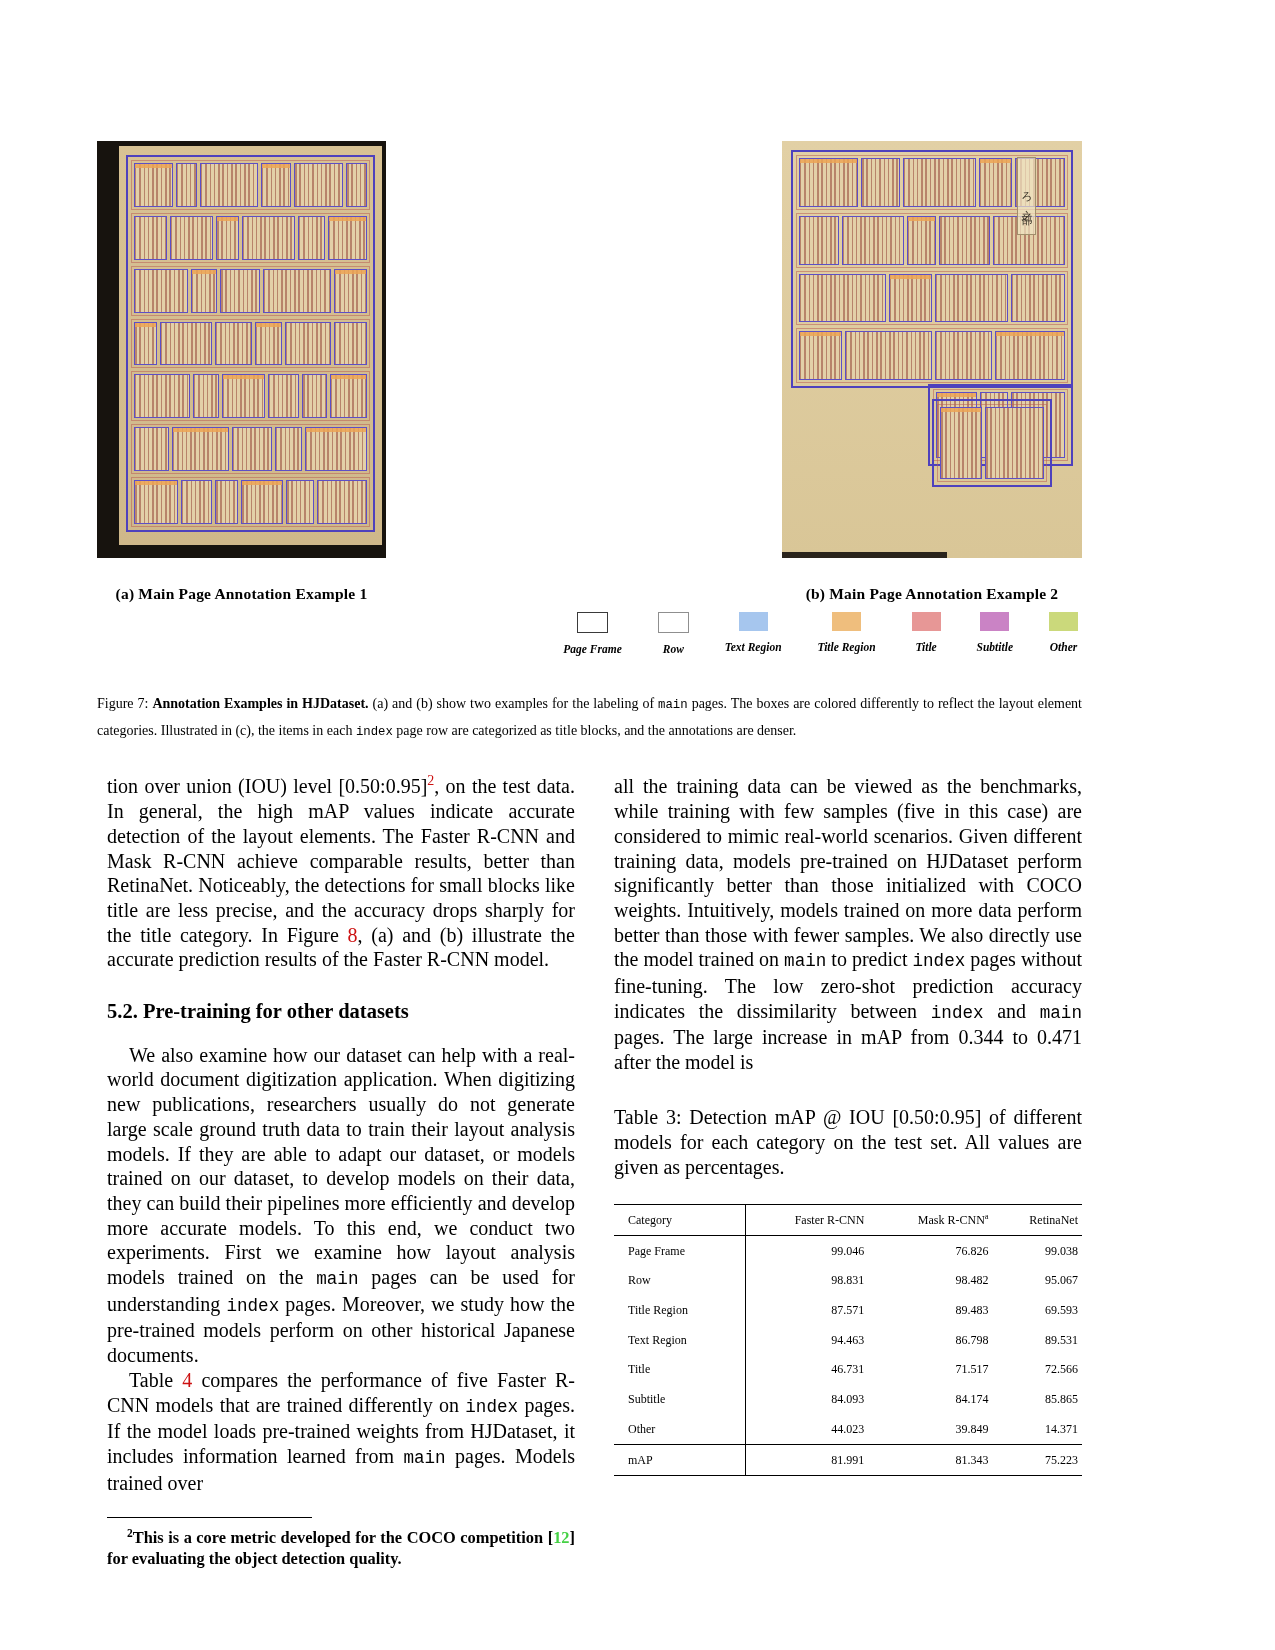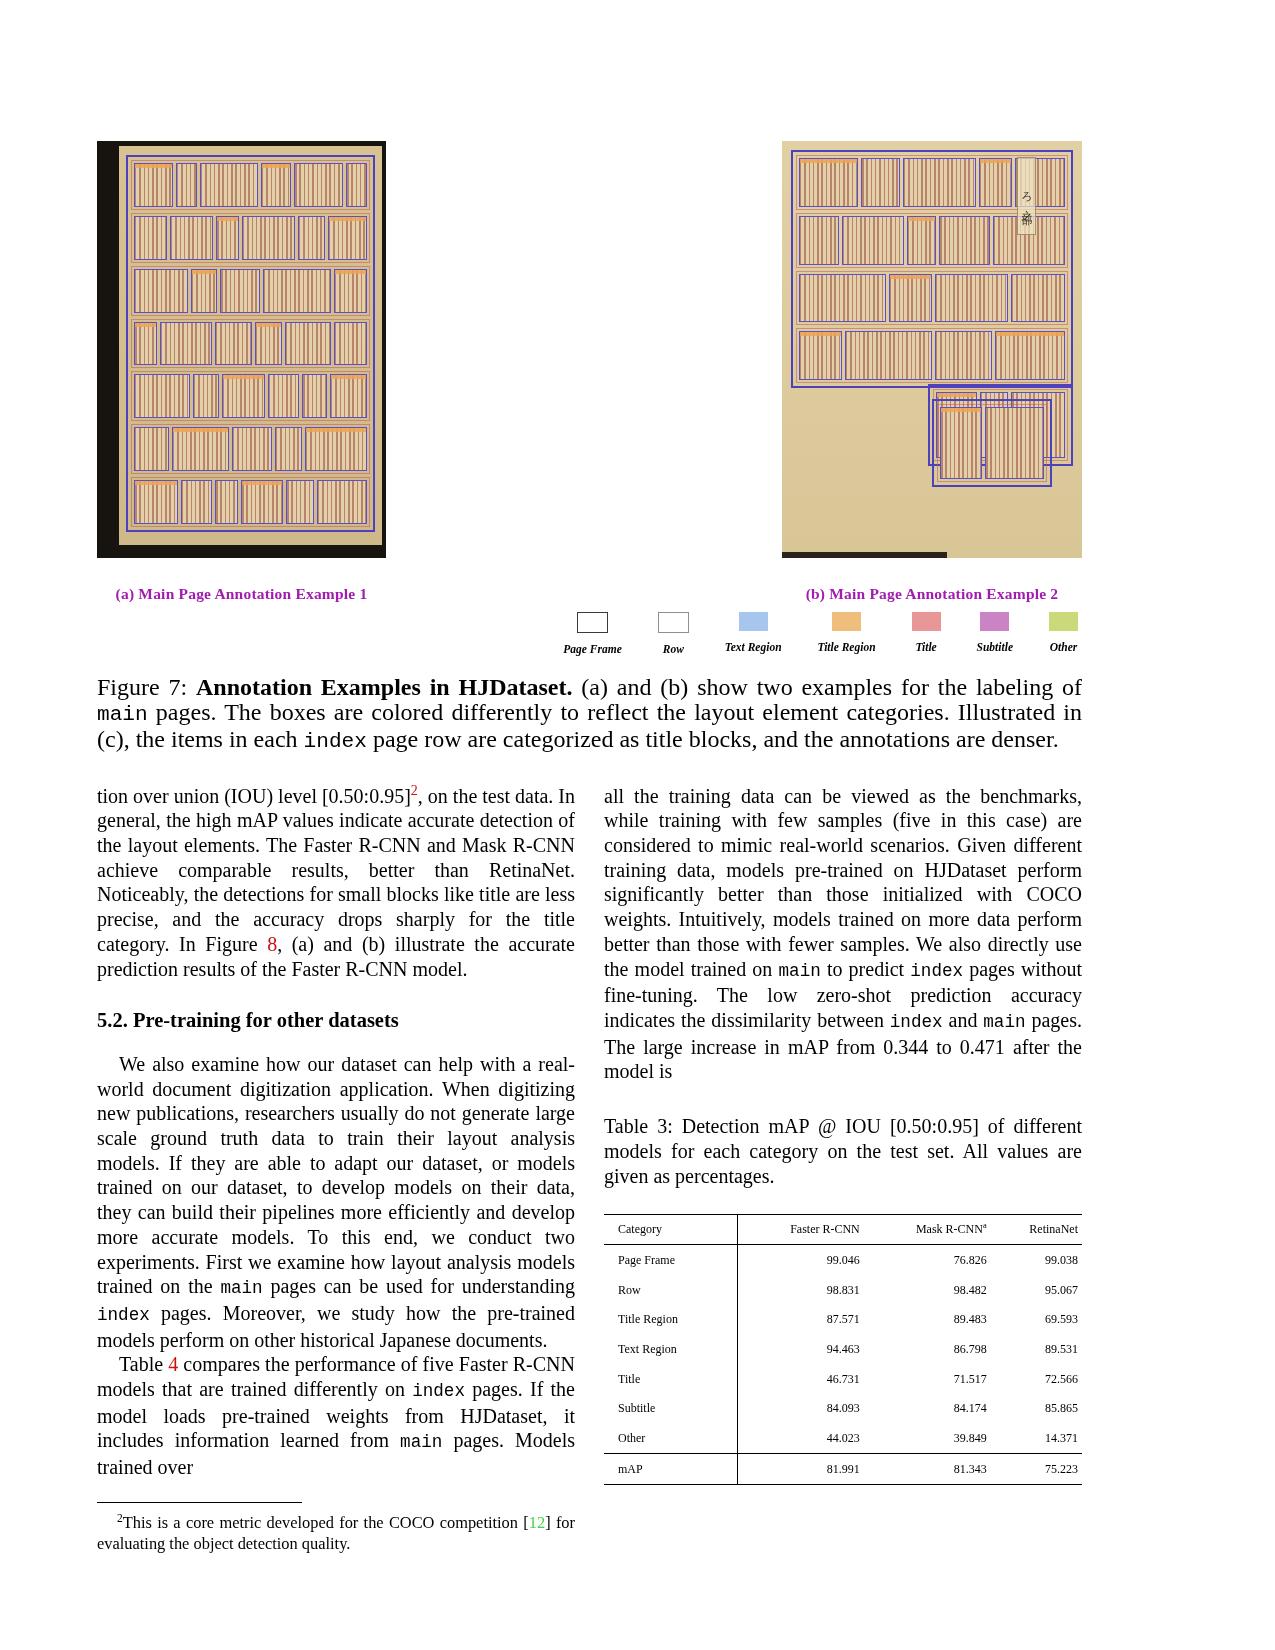--- a/index.html
+++ b/index.html
@@ -36,44 +36,44 @@
   .thumb-c { width:299px; height:413px; background:#d7c295; }
   .thumb-c::after { content:""; position:absolute; right:0; top:0; bottom:0; width:11px; background:#17130e; }
   .frame-c { position:absolute; inset:14px 24px 18px 12px; border:2px solid #6e604a; background:#e6d4ab;
              display:flex; flex-direction:column; gap:4px; padding:5px 4px; }
   .crow { flex:1; border:1px solid #c4574a;
           background:
             linear-gradient(rgba(0,0,0,0) 44%, rgba(190,70,55,.45) 44% 52%, rgba(0,0,0,0) 52%),
             repeating-linear-gradient(90deg, rgba(186,66,52,.78) 0 1.6px, rgba(0,0,0,0) 1.6px 4.3px),
             #ead8b0; }
 
-  .subcaption { margin-top:27px; font-weight:bold; font-size:15.5px; color:#a21caf; letter-spacing:.2px; }
+  .subcaption { margin-top:27px; font-weight:bold; font-size:15.5px; color:#000000; letter-spacing:.2px; }
 
   .legend-row { margin-top:9px; display:flex; justify-content:flex-end; gap:36px; padding-right:4px; }
   .legend-item { display:flex; flex-direction:column; align-items:center; gap:10px; }
   .swatch { width:29px; height:19px; }
   .legend-label { font-size:11.5px; font-weight:bold; font-style:italic; white-space:nowrap; }
 
   
-  .fig-caption { margin-top:20px; font-size:24px; line-height:25.2px; text-align:justify; }
+  .fig-caption { margin-top:36px; font-size:14px; line-height:25.2px; text-align:justify; }
   .cols { display:flex; gap:29px; margin-top:29px; }
-  .col { width:478px; font-size:20px; line-height:24.7px; text-align:justify; }
+  .col { width:478px; font-size:20px; line-height:24.7px; text-align:justify;margin-left:10px; }
   p { margin:0; }
   p.indent { text-indent:22px; }
   h3.subsec { font-size:20.5px; font-weight:bold; text-align:left; margin:27px 0 19px 0; }
 
   .b { font-weight:bold; }
   .mono { font-family:"Liberation Mono", monospace; font-size:.88em; }
   .ref { color:#cc1111; }
   .cite { color:#45d145; }
   .sup { vertical-align:super; font-size:.7em; line-height:0; }
   .supred { vertical-align:super; font-size:.7em; line-height:0; color:#cc1111; }
 
   .fnrule { width:205px; border-top:1.2px solid #000; margin:22px 0 9px 0; }
-  .footnote { font-size:16.4px; line-height:21px; text-indent:20px; }
+  .footnote { font-size:16.4px; line-height:21px; text-indent:20px;font-weight:bold; }
 
   .table-caption { margin-top:30px; font-size:20px; line-height:25.2px; text-align:justify; }
   table.t3 { width:100%; border-collapse:collapse; margin-top:24px; font-size:12px;
              border-top:1.8px solid #000; border-bottom:1.8px solid #000; }
   table.t3 th, table.t3 td { padding:2.5px 4px; text-align:right; font-weight:normal; }
   table.t3 .cat { text-align:left; padding-left:14px; border-right:1.2px solid #000; width:28%; }
   table.t3 thead tr { border-bottom:1.4px solid #000; }
   table.t3 tr.maprow { border-top:1.2px solid #000; }
   table.t3 tbody tr td { height:22px; }
   .table-footnote { font-size:16.4px; line-height:21.3px; margin-top:9px; text-align:justify; }

